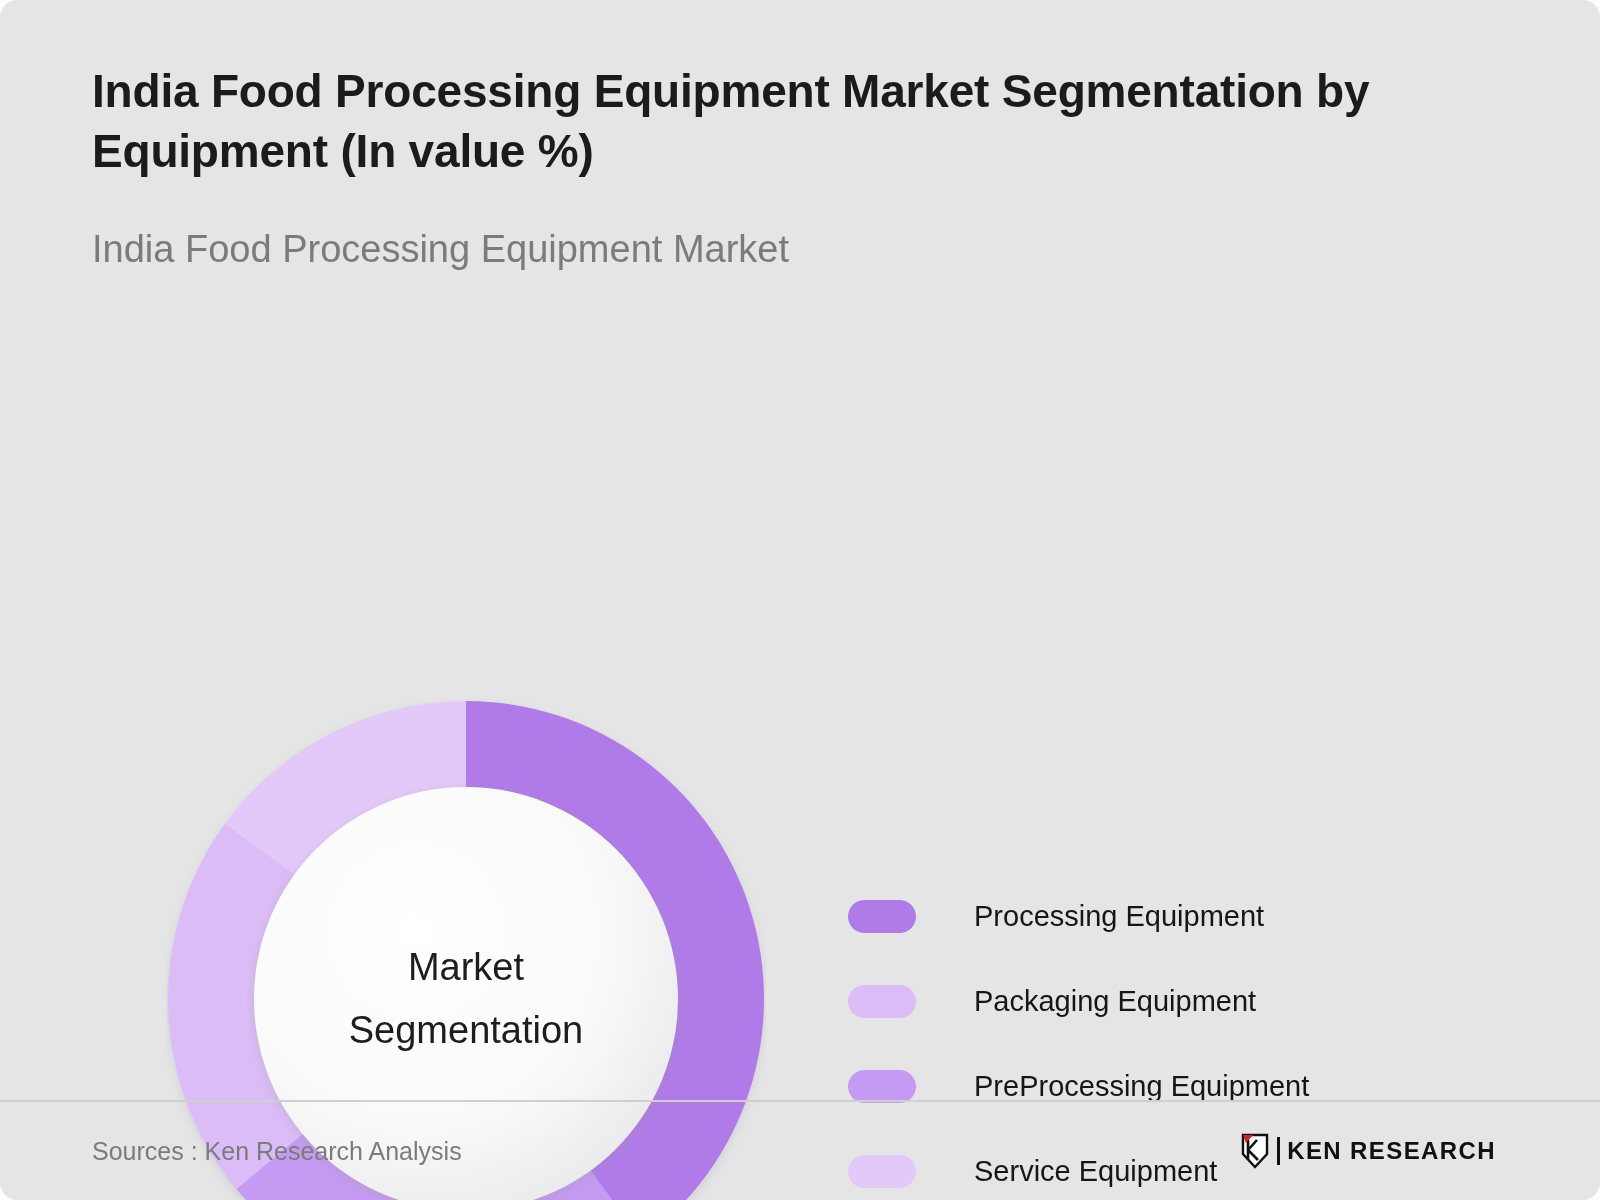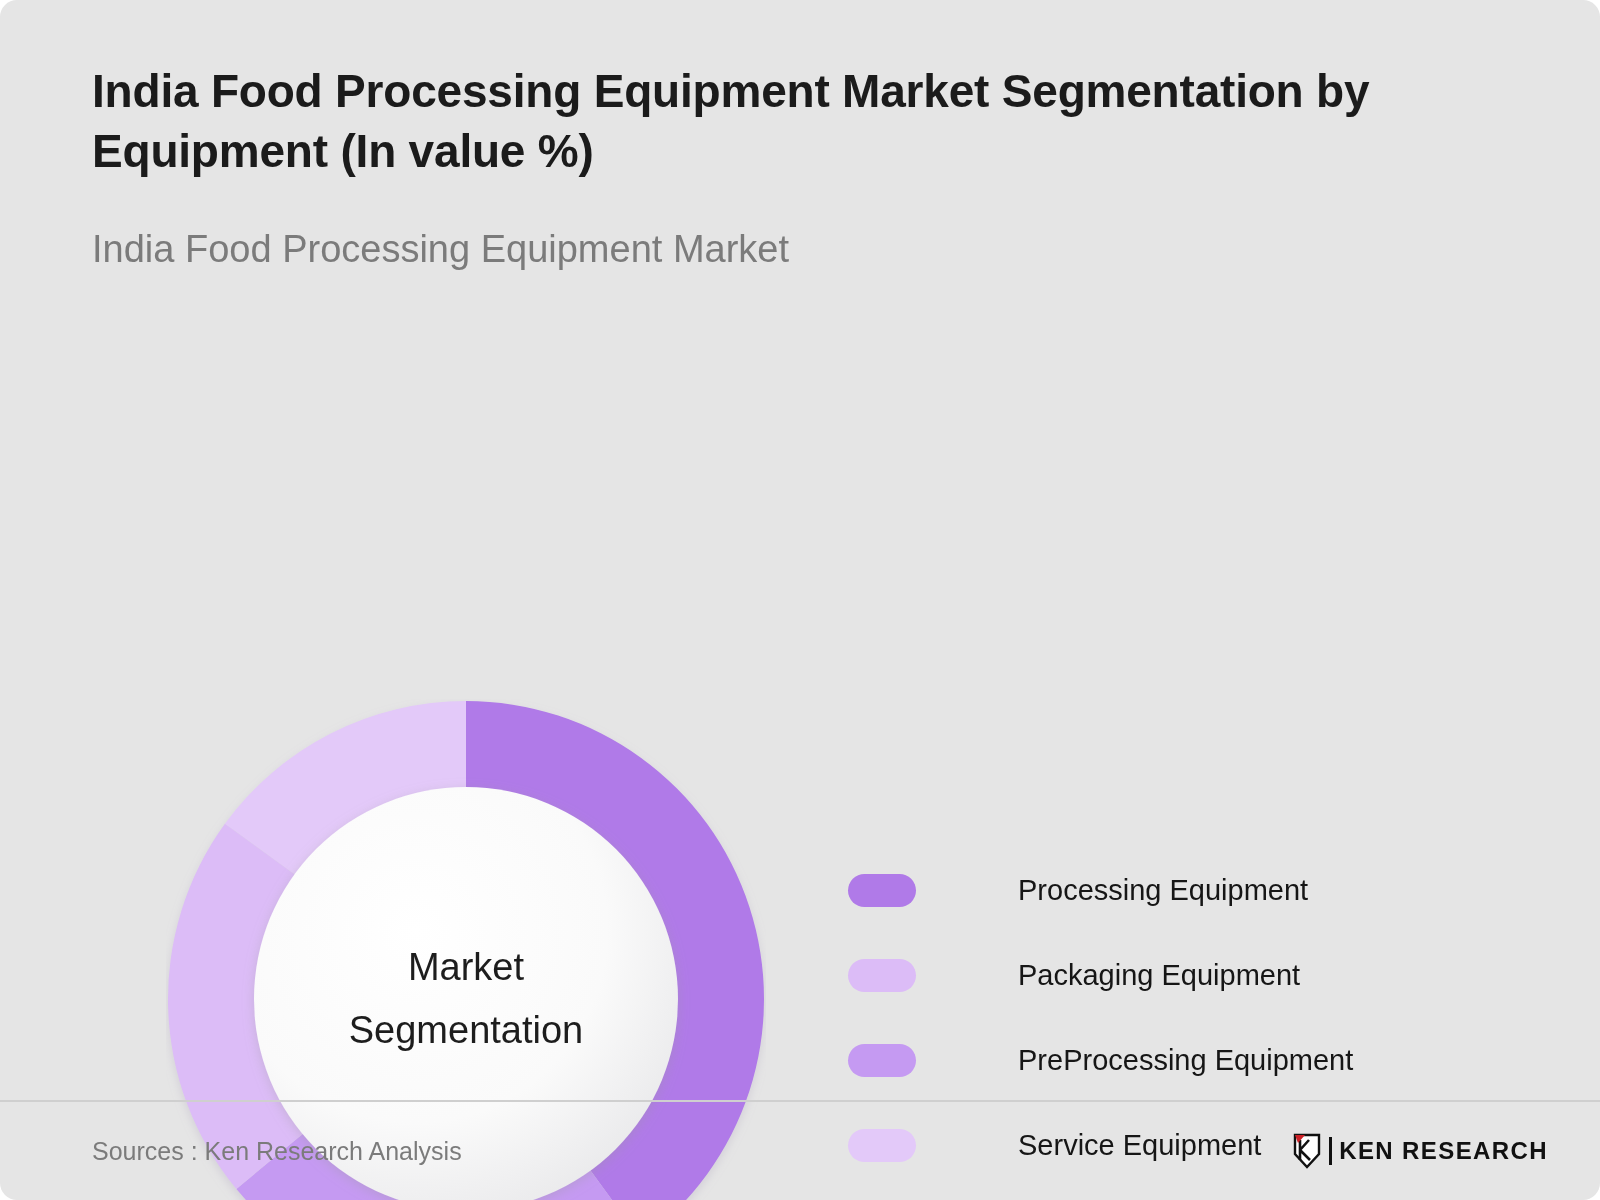--- a/index.html
+++ b/index.html
@@ -86,23 +86,22 @@
 
   
   .legend {
     position: absolute;
     left: 848px;
     top: 570px;
     width: 640px;
   }
   .legend-row {
     display: flex;
-    align-items: center;
+    align-items: flex-end;
     height: 85px;
-    gap: 44px;
   }
   .legend-swatch {
     width: 68px;
     height: 33px;
     border-radius: 17px;
     flex: 0 0 auto;
   }
   .legend-label {
     margin-left: 58px;
     font-size: 29px;
@@ -121,21 +120,21 @@
     background: #cfcfcf;
   }
   .footer {
     position: absolute;
     left: 0; right: 0;
     bottom: 0;
     height: 98px;
     display: flex;
     align-items: center;
     justify-content: space-between;
-    padding: 0 52px 0 92px;
+    padding: 0 104px 0 92px;
   }
   .source-text {
     font-size: 25px;
     color: #7b7b7b;
     font-family: "Liberation Sans", sans-serif;
   }
   .brand {
     display: flex;
     align-items: center;
     gap: 7px;

